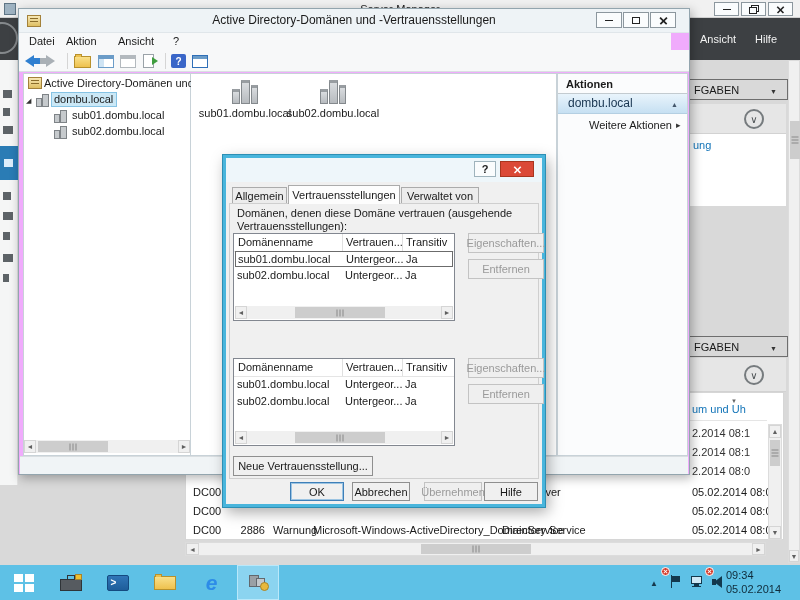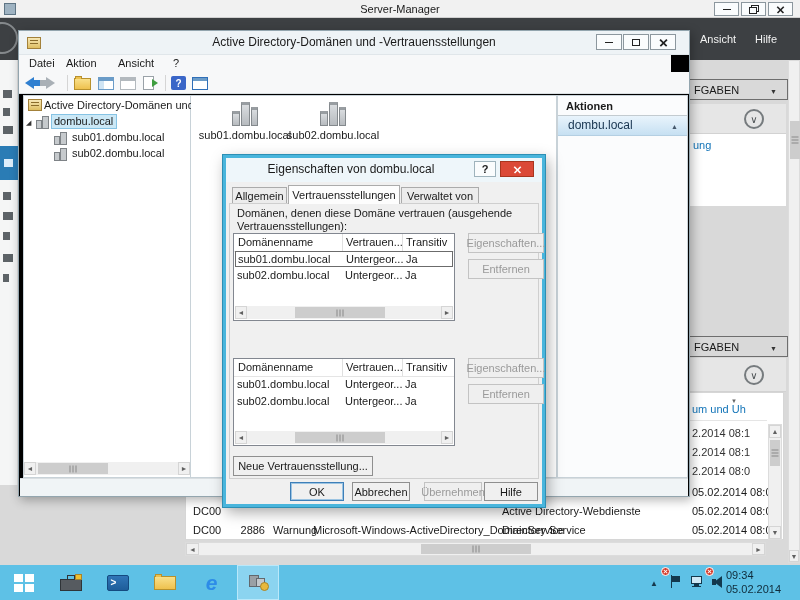--- a/index.html
+++ b/index.html
@@ -178,21 +178,20 @@
         <span class="tx" style="left:88px;top:2px;"></span>
         <span class="tx" style="left:128px;top:2px;"></span>
         <span class="tx" style="left:317px;top:2px;">DNS Server</span>
         <span class="tx" style="left:507px;top:2px;">05.02.2014 08:0</span>
       </div>
       <div class="a" style="left:0;top:110px;width:583px;height:18px;">
         <span class="tx" style="left:8px;top:2px;">DC00</span>
         <span class="tx" style="left:38px;top:2px;width:42px;text-align:right;"></span>
         <span class="tx" style="left:88px;top:2px;"></span>
         <span class="tx" style="left:128px;top:2px;"></span>
-        <span class="tx" style="left:317px;top:2px;">Active Directory-Webdienste</span>
         <span class="tx" style="left:507px;top:2px;">05.02.2014 08:0</span>
       </div>
       <div class="a" style="left:0;top:129px;width:583px;height:18px;">
         <span class="tx" style="left:8px;top:2px;">DC00</span>
         <span class="tx" style="left:38px;top:2px;width:42px;text-align:right;">2886</span>
         <span class="tx" style="left:88px;top:2px;">Warnung</span>
         <span class="tx" style="left:128px;top:2px;">Microsoft-Windows-ActiveDirectory_DomainService</span>
         <span class="tx" style="left:317px;top:2px;">Directory Service</span>
         <span class="tx" style="left:507px;top:2px;">05.02.2014 08:0</span>
       </div>
@@ -237,21 +236,21 @@
             <i></i>
             <i></i>
           </span>
         </div>
       <div class="sb-btn" style="left:0;bottom:0;width:10px;height:12px;">
           <span>▼</span>
         </div>
     </div>
   </div>
 
-  <div class="a" style="left:18px;top:30px;width:672px;height:467px;background:#000000;border:1px solid #93a5ae;box-sizing:border-box;box-shadow:2px 3px 10px rgba(0,0,0,.3);">
+  <div class="a" style="left:18px;top:8px;width:672px;height:467px;background:#f0abfc;border:1px solid #93a5ae;box-sizing:border-box;box-shadow:2px 3px 10px rgba(0,0,0,.3);">
 
     <div class="a" style="left:0;top:0;width:670px;height:24px;background:#eef3f6;border-bottom:1px solid #e0e6ea;box-sizing:border-box;">
       <span class="gold-ico" style="left:8px;top:6px;"></span>
       <div class="tx" style="left:0;right:0;top:4px;text-align:center;font-size:12px;">Active Directory-Domänen und -Vertrauensstellungen</div>
       <div class="wbtn" style="left:577px;top:3px;width:26px;height:16px;">
           <span class="i-min"></span>
         </div>
       <div class="wbtn" style="left:604px;top:3px;width:26px;height:16px;">
           <span class="i-max"></span>
         </div>
@@ -345,29 +344,32 @@
       </div>
     </div>
 
     <div class="a" style="left:538px;top:64px;width:131px;height:383px;background:#fbfcfd;border:1px solid #c8d2d8;box-sizing:border-box;">
       <span class="tx" style="left:8px;top:3px;font-weight:bold;">Aktionen</span>
       <div class="a" style="left:0;top:19px;width:129px;height:1px;background:#c3cbd0;"></div>
       <div class="a" style="left:0;top:20px;width:129px;height:20px;background:linear-gradient(#e9f4fc,#c6e0f2);border-bottom:1px solid #b4cfe2;box-sizing:border-box;">
         <span class="tx" style="left:10px;top:2px;font-size:12px;color:#17344f;">dombu.local</span>
         <span class="tx" style="left:113px;top:4px;font-size:7px;color:#44576b;">▲</span>
       </div>
+      <div class="a" style="left:0;top:44px;width:129px;height:16px;">
+        <span class="tx" style="left:31px;top:0;">Weitere Aktionen</span>
+        <span class="tx" style="left:118px;top:0;font-size:9px;color:#333;">▸</span>
+      </div>
     </div>
 
     <div class="a" style="left:1px;top:447px;width:668px;height:18px;background:#f0f4f6;border-top:1px solid #d9dee1;box-sizing:border-box;"></div>
   </div>
 
   <div class="a" style="left:223px;top:155px;width:316px;height:346px;background:#f0f0f0;border:3px solid #49b5dc;box-shadow:0 0 0 1px #2d8fb4, 3px 5px 14px rgba(0,0,0,.35);">
 
     <div class="a" style="left:0;top:0;width:316px;height:24px;background:#eef6fa;">
-      <div class="tx" style="left:0;right:66px;top:4px;text-align:center;font-size:12px;">Eigenschaften von dombu.local</div>
       <div class="wbtn ctr" style="left:248px;top:3px;width:22px;height:16px;border-color:#9fb3bc;font-weight:bold;">?</div>
       <div class="wbtn" style="left:274px;top:3px;width:34px;height:16px;background:#db4937;border-color:#a8351f;">
         <span class="i-x white" style="transform:scale(.8);"></span>
       </div>
     </div>
 
     <div class="tabbtn" style="left:6px;top:29px;width:55px;height:17px;">
         <span>Allgemein</span>
       </div>
     <div class="tabbtn act" style="left:62px;top:27px;width:112px;height:19px;">

